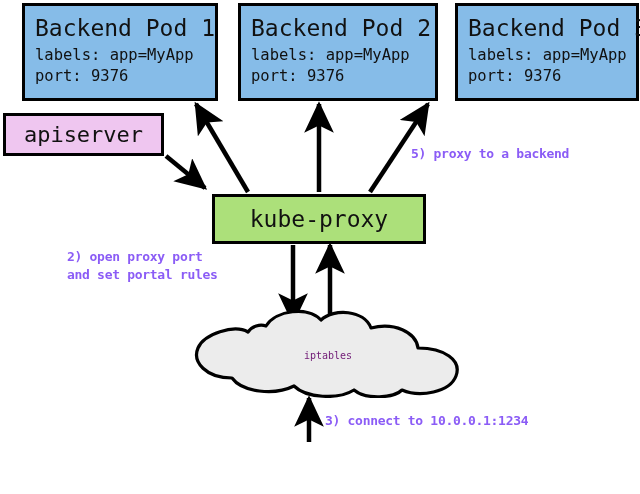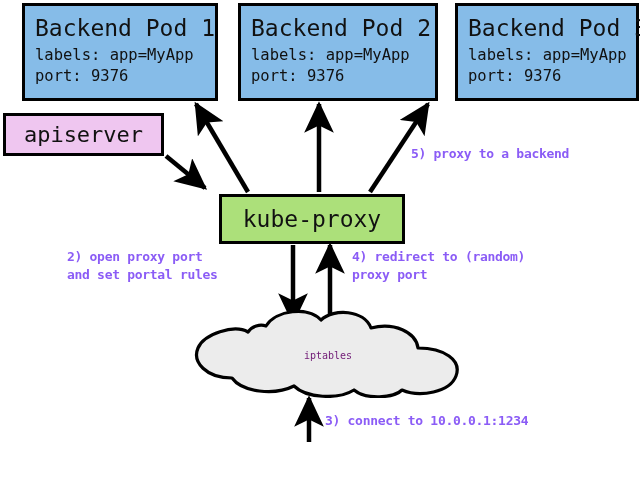--- a/index.html
+++ b/index.html
@@ -89,21 +89,21 @@
   <div class="node pod" style="left:455px; top:3px; width:184px; height:98px;">
     <div class="pod-title">Backend Pod 3</div>
     <div class="pod-line">labels: app=MyApp</div>
     <div class="pod-line">port: 9376</div>
   </div>
 
   <div class="node apiserver" style="left:3px; top:113px; width:161px; height:43px;">
     <div class="lbl">apiserver</div>
   </div>
 
-  <div class="node kubeproxy" style="left:219px; top:194px; width:186px; height:50px;">
+  <div class="node kubeproxy" style="left:212px; top:194px; width:214px; height:50px;">
     <div class="lbl">kube-proxy</div>
   </div>
 
   <div class="cloudwrap">
     <svg viewBox="0 0 280 92">
       <path d="M 78 20
                C 88 4, 120 0, 133 14
                C 146 2, 176 4, 183 22
                C 206 16, 228 26, 230 42
                C 256 42, 274 54, 268 70
@@ -118,18 +118,16 @@
     <div class="cloud-label">iptables</div>
   </div>
 
 
 
   <div class="anno" style="left:67px; top:248px;">2) open proxy port
 and set portal rules</div>
 
   <div class="anno" style="left:325px; top:412px;">3) connect to 10.0.0.1:1234</div>
 
-  <div class="anno" style="left:352px; top:248px;">4) redirect to (random)
-proxy port</div>
 
   <div class="anno" style="left:411px; top:145px;">5) proxy to a backend</div>
 
 </div>
 
 </body></html>

